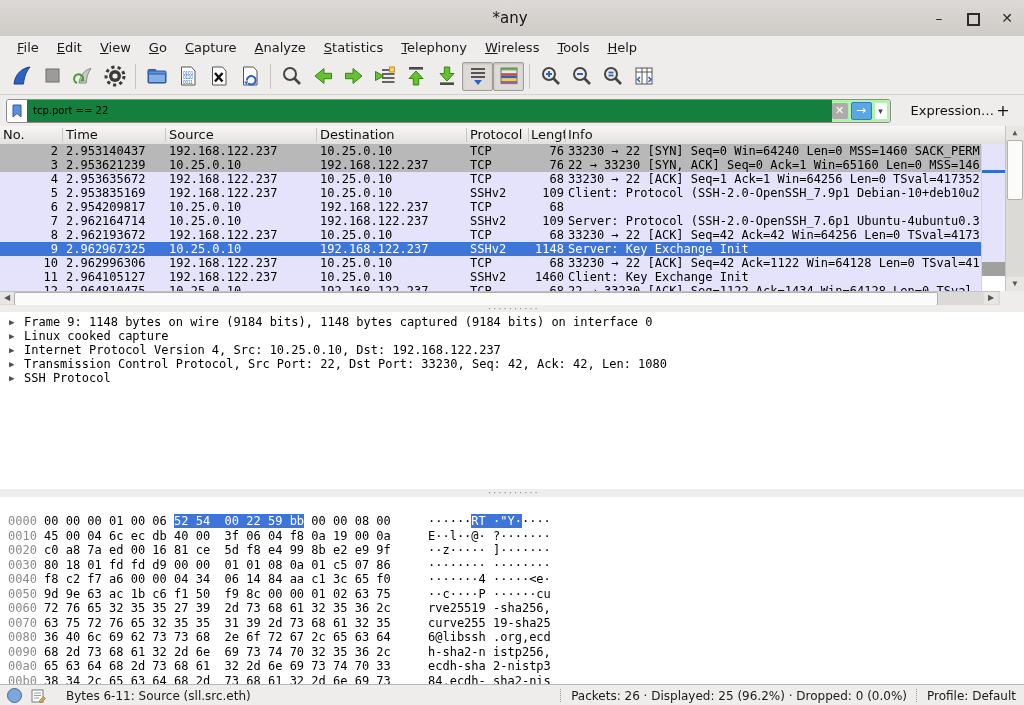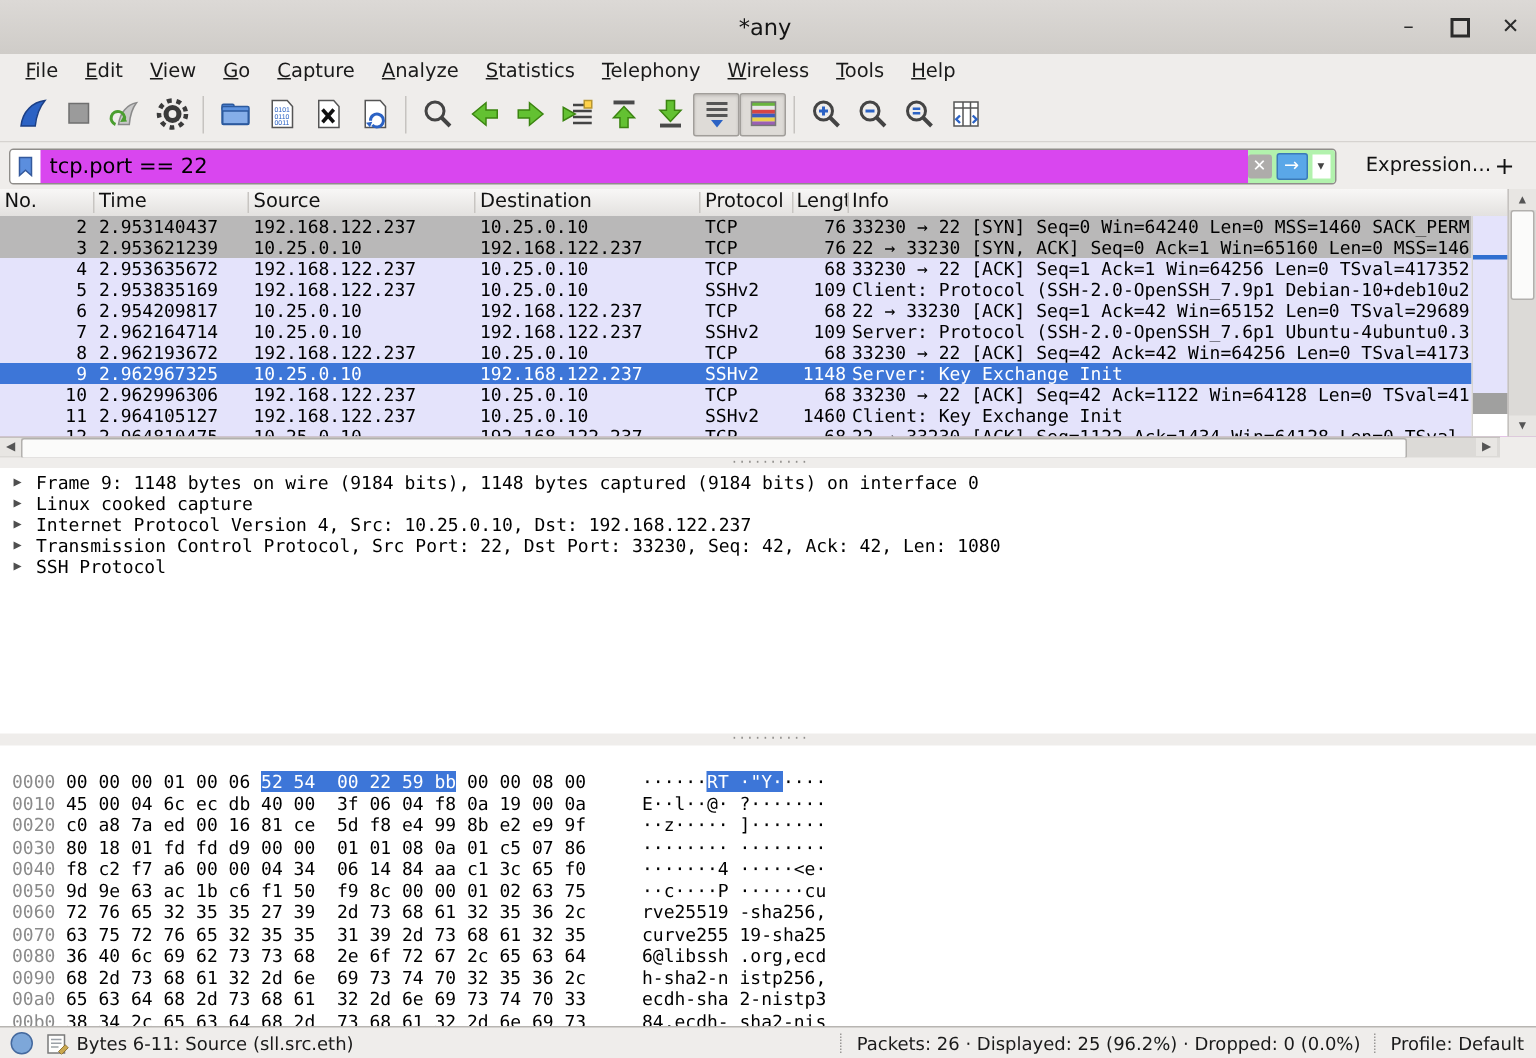--- a/index.html
+++ b/index.html
@@ -30,22 +30,22 @@
   .tbtn.pressed{background:#dedbd7;border-color:#a19e9a;box-shadow:inset 0 1px 2px rgba(0,0,0,.15)}
   .tsep{width:1px;height:25px;background:#c6c3c0;margin:0 5px}
 
   
   .filterbar{position:absolute;top:95px;left:0;right:0;height:31px;display:flex;align-items:center;
              padding:0 6px;background:#efedeb;border-bottom:1px solid #d6d3d0}
   .filter-input{position:relative;height:22px;width:888px;border:1px solid #8f8d8a;border-radius:3px;
                 background:#fff;display:flex;align-items:center;overflow:hidden}
   .bookmark-seg{width:20px;height:100%;display:flex;align-items:center;justify-content:center;
                 background:#fff;flex:0 0 auto}
-  .filter-text{flex:1;height:100%;background:#d946ef;display:flex;align-items:center;padding-left:6px;
-               font-size:14px;color:#000}
+  .filter-text{flex:1;height:100%;background:#15803d;display:flex;align-items:center;padding-left:6px;
+               font-size:10px;color:#000}
   .ftail{height:100%;display:flex;align-items:center;background:#b2f2ad;padding-right:3px;gap:3px}
   .clear-btn{width:16px;height:16px;background:#aeacaa;color:#fff;font-size:11px;line-height:16px;
              text-align:center;border-radius:2px}
   .apply-btn{width:19px;height:16px;background:#5aa7e8;border:1px solid #3a7ab8;border-radius:2px;
              color:#fff;font-size:12px;line-height:15px;text-align:center}
   .caret-btn{width:12px;height:16px;background:#fff;color:#444;font-size:9px;line-height:16px;text-align:center}
   .expr-btn{margin-left:20px;font-size:13px;color:#111}
   .add-btn{margin-left:auto;margin-right:6px;font-size:16px;color:#111;width:18px;text-align:center}
 
   
@@ -108,21 +108,21 @@
   .hhex{position:absolute;left:44px;color:#000}
   .hascii{position:absolute;left:428px;color:#000}
   .hl{background:#3d76d8;color:#fff}
 
   
   .statusbar{position:absolute;top:684px;left:0;right:0;height:21px;background:#efedeb;
              border-top:1px solid #b8b5b2;display:flex;align-items:center;font-size:12px;color:#1a1a1a}
   .sb-circle{width:13px;height:13px;border-radius:50%;background:#7da7d9;border:1px solid #44699e;
              margin-left:7px;flex:0 0 auto}
   .sb-note{margin-left:9px;flex:0 0 auto;display:flex}
-  .sb-left{margin-left:5px}
+  .sb-left{margin-left:20px}
   .sb-right{margin-left:auto;display:flex;align-items:center}
   .sb-sep{width:1px;height:13px;border-left:1px dotted #9a9896;margin:0 9px}
   .sb-profile{margin-right:8px}
 </style>
 </head>
 <body>
 
 <div class="titlebar">
   <div class="title">*any</div>
   <div class="winbtn min">–</div>
@@ -329,21 +329,21 @@
     <span class="hdiv" style="left:528px"></span>
     <span class="hdiv" style="left:565px"></span>
   </div>
   <div class="prows" id="prows">
     <div class="convline convtop" style="top:6px;height:22px"></div>
     <div class="convline" style="top:28px;height:119px"></div>
   <div class="prow v-gray" style="top: 0px;"><span class="pc c-no">2</span><span class="pc c-time">2.953140437</span><span class="pc c-src">192.168.122.237</span><span class="pc c-dst">10.25.0.10</span><span class="pc c-proto">TCP</span><span class="pc c-len">76</span><span class="pc c-info">33230 → 22 [SYN] Seq=0 Win=64240 Len=0 MSS=1460 SACK_PERM</span></div>
       <div class="prow v-gray" style="top: 14px;"><span class="pc c-no">3</span><span class="pc c-time">2.953621239</span><span class="pc c-src">10.25.0.10</span><span class="pc c-dst">192.168.122.237</span><span class="pc c-proto">TCP</span><span class="pc c-len">76</span><span class="pc c-info">22 → 33230 [SYN, ACK] Seq=0 Ack=1 Win=65160 Len=0 MSS=146</span></div>
       <div class="prow v-tcp" style="top: 28px;"><span class="pc c-no">4</span><span class="pc c-time">2.953635672</span><span class="pc c-src">192.168.122.237</span><span class="pc c-dst">10.25.0.10</span><span class="pc c-proto">TCP</span><span class="pc c-len">68</span><span class="pc c-info">33230 → 22 [ACK] Seq=1 Ack=1 Win=64256 Len=0 TSval=417352</span></div>
       <div class="prow v-tcp" style="top: 42px;"><span class="pc c-no">5</span><span class="pc c-time">2.953835169</span><span class="pc c-src">192.168.122.237</span><span class="pc c-dst">10.25.0.10</span><span class="pc c-proto">SSHv2</span><span class="pc c-len">109</span><span class="pc c-info">Client: Protocol (SSH-2.0-OpenSSH_7.9p1 Debian-10+deb10u2</span></div>
-      <div class="prow v-tcp" style="top: 56px;"><span class="pc c-no">6</span><span class="pc c-time">2.954209817</span><span class="pc c-src">10.25.0.10</span><span class="pc c-dst">192.168.122.237</span><span class="pc c-proto">TCP</span><span class="pc c-len">68</span><span class="pc c-info">22 → 33230 [ACK] Seq=1 Ack=42 Win=65152 Len=0 TSval=29689</span></div>
+      <div class="prow v-tcp" style="top: 56px;"><span class="pc c-no">6</span><span class="pc c-time">2.954209817</span><span class="pc c-src">10.25.0.10</span><span class="pc c-dst">192.168.122.237</span><span class="pc c-proto">TCP</span><span class="pc c-len">68</span></div>
       <div class="prow v-tcp" style="top: 70px;"><span class="pc c-no">7</span><span class="pc c-time">2.962164714</span><span class="pc c-src">10.25.0.10</span><span class="pc c-dst">192.168.122.237</span><span class="pc c-proto">SSHv2</span><span class="pc c-len">109</span><span class="pc c-info">Server: Protocol (SSH-2.0-OpenSSH_7.6p1 Ubuntu-4ubuntu0.3</span></div>
       <div class="prow v-tcp" style="top: 84px;"><span class="pc c-no">8</span><span class="pc c-time">2.962193672</span><span class="pc c-src">192.168.122.237</span><span class="pc c-dst">10.25.0.10</span><span class="pc c-proto">TCP</span><span class="pc c-len">68</span><span class="pc c-info">33230 → 22 [ACK] Seq=42 Ack=42 Win=64256 Len=0 TSval=4173</span></div>
       <div class="prow v-sel" style="top: 98px;"><span class="pc c-no">9</span><span class="pc c-time">2.962967325</span><span class="pc c-src">10.25.0.10</span><span class="pc c-dst">192.168.122.237</span><span class="pc c-proto">SSHv2</span><span class="pc c-len">1148</span><span class="pc c-info">Server: Key Exchange Init</span></div>
       <div class="prow v-tcp" style="top: 112px;"><span class="pc c-no">10</span><span class="pc c-time">2.962996306</span><span class="pc c-src">192.168.122.237</span><span class="pc c-dst">10.25.0.10</span><span class="pc c-proto">TCP</span><span class="pc c-len">68</span><span class="pc c-info">33230 → 22 [ACK] Seq=42 Ack=1122 Win=64128 Len=0 TSval=41</span></div>
       <div class="prow v-tcp" style="top: 126px;"><span class="pc c-no">11</span><span class="pc c-time">2.964105127</span><span class="pc c-src">192.168.122.237</span><span class="pc c-dst">10.25.0.10</span><span class="pc c-proto">SSHv2</span><span class="pc c-len">1460</span><span class="pc c-info">Client: Key Exchange Init</span></div>
       <div class="prow v-tcp" style="top: 140px;"><span class="pc c-no">12</span><span class="pc c-time">2.964810475</span><span class="pc c-src">10.25.0.10</span><span class="pc c-dst">192.168.122.237</span><span class="pc c-proto">TCP</span><span class="pc c-len">68</span><span class="pc c-info">22 → 33230 [ACK] Seq=1122 Ack=1434 Win=64128 Len=0 TSval</span></div>
     </div>
   <div class="minimap">
     <div class="mm" style="top:0;height:118px;background:#e4e3fb"></div>
     <div class="mm" style="top:26px;height:3px;background:#2f6fd0"></div>

